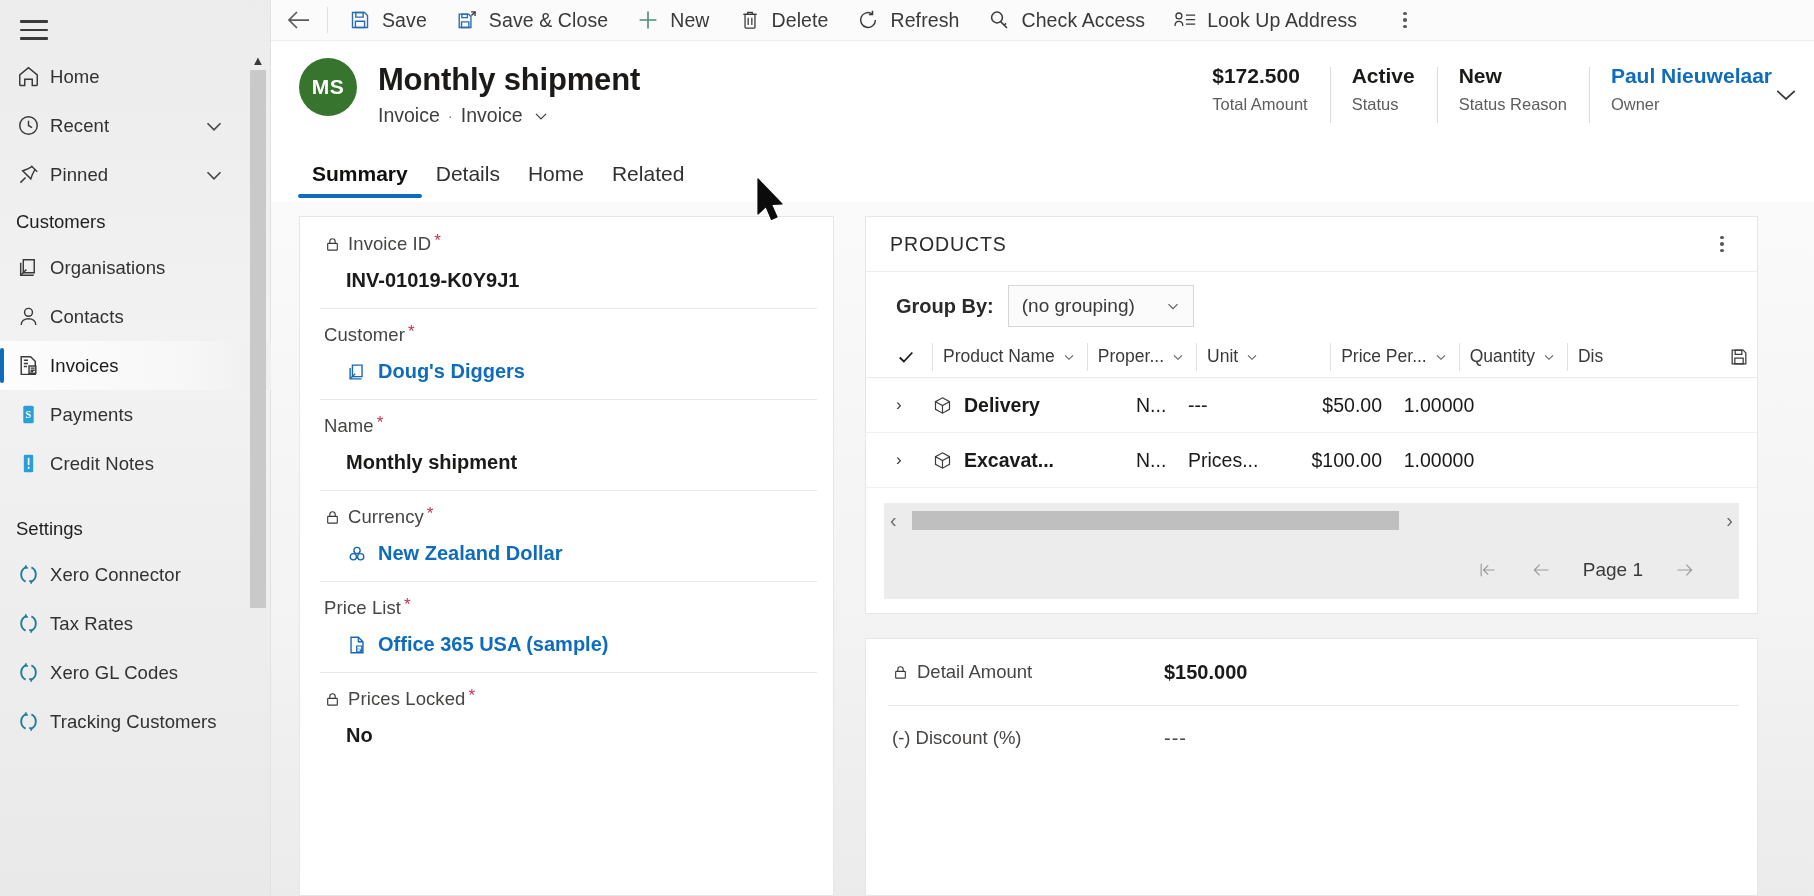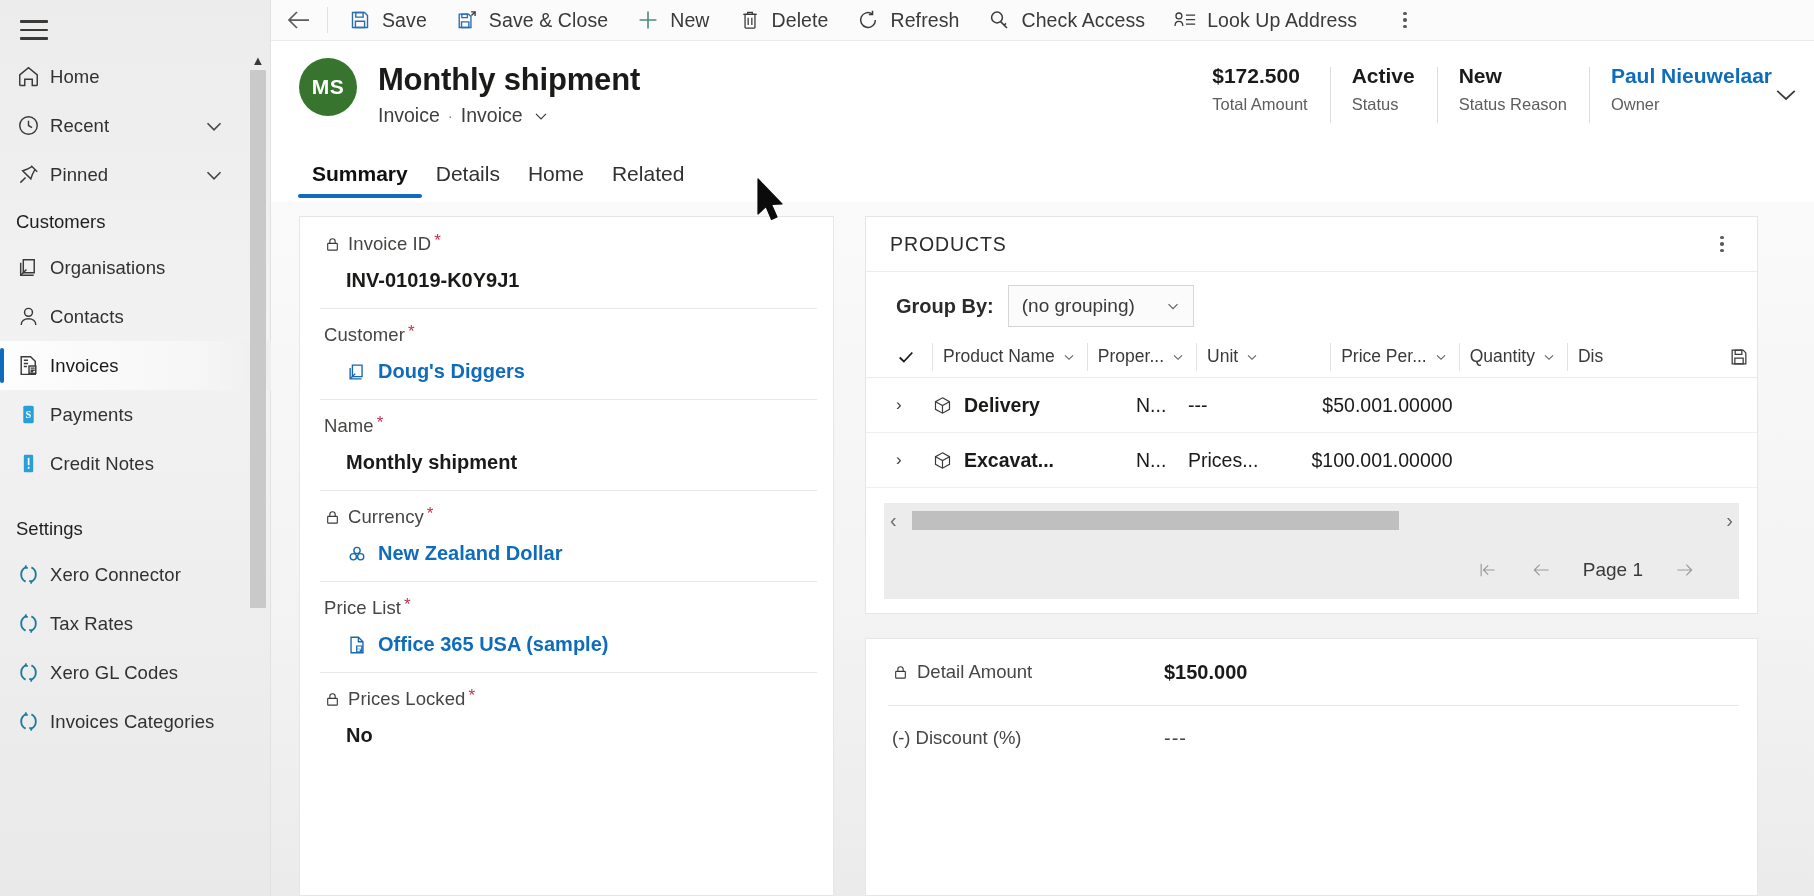--- a/index.html
+++ b/index.html
@@ -214,21 +214,21 @@
     display: flex; align-items: center; height: 55px; padding-left: 30px;
     border-bottom: 1px solid #f0f0f0; cursor: pointer;
   }
   .cell { font-size: 19.5px; color: #1b1a19; white-space: nowrap; overflow: hidden; }
   .c-exp { width: 36px; color: #3b3a39; font-size: 17px; }
   .c-ico { width: 32px; display: flex; align-items: center; color: #3b3a39; }
   .c-name { width: 172px; font-weight: 700; }
   .c-prop { width: 52px; }
   .c-unit { width: 98px; }
   .c-price { width: 96px; text-align: right; }
-  .c-qty { width: 130px; text-align: left; padding-right: 16px; }
+  .c-qty { width: 130px; text-align: center; padding-right: 16px; }
 
   .hscroll-wrap {
     position: absolute; left: 18px; right: 18px; bottom: 14px; height: 96px;
     background: #ececec;
   }
   .hscroll { position: relative; height: 34px; }
   .hs-left { position: absolute; left: 6px; top: 6px; color: #6b6b6b; font-size: 20px; cursor: pointer; }
   .hs-right { position: absolute; right: 6px; top: 6px; color: #6b6b6b; font-size: 20px; cursor: pointer; }
   .hs-track { position: absolute; left: 28px; right: 28px; top: 8px; height: 19px; background: #ececec; }
   .hs-thumb { position: absolute; left: 0; top: 0; width: 61%; height: 19px; background: #bfbfbf; }
@@ -403,21 +403,21 @@
       </div>
 
       <div class="nav-item">
         <span class="ico">
           <svg width="25" height="25" viewBox="0 0 24 24" fill="none" stroke="#1f7b9c" stroke-width="1.8">
             <path d="M9.2 5.2a7.6 7.6 0 0 0 0 13.6"></path>
               <path d="M14.8 5.2a7.6 7.6 0 0 1 0 13.6"></path>
             <path d="M9.6 3.2 9.2 5.4l2.1.5M14.4 20.8l.4-2.2-2.1-.5"></path>
           </svg>
         </span>
-        <span class="lbl">Invoices Categories</span>
+        <span class="lbl">Tracking Customers</span>
       </div>
 
     </div>
   </div>
 
   <div class="cmdbar">
 
     <div class="cmd-back">
       <svg width="30" height="30" viewBox="0 0 24 24" fill="none" stroke="#5c5c5c" stroke-width="1.4">
         <path d="M20 12H4.4M10.4 5.6 4 12l6.4 6.4"></path>

